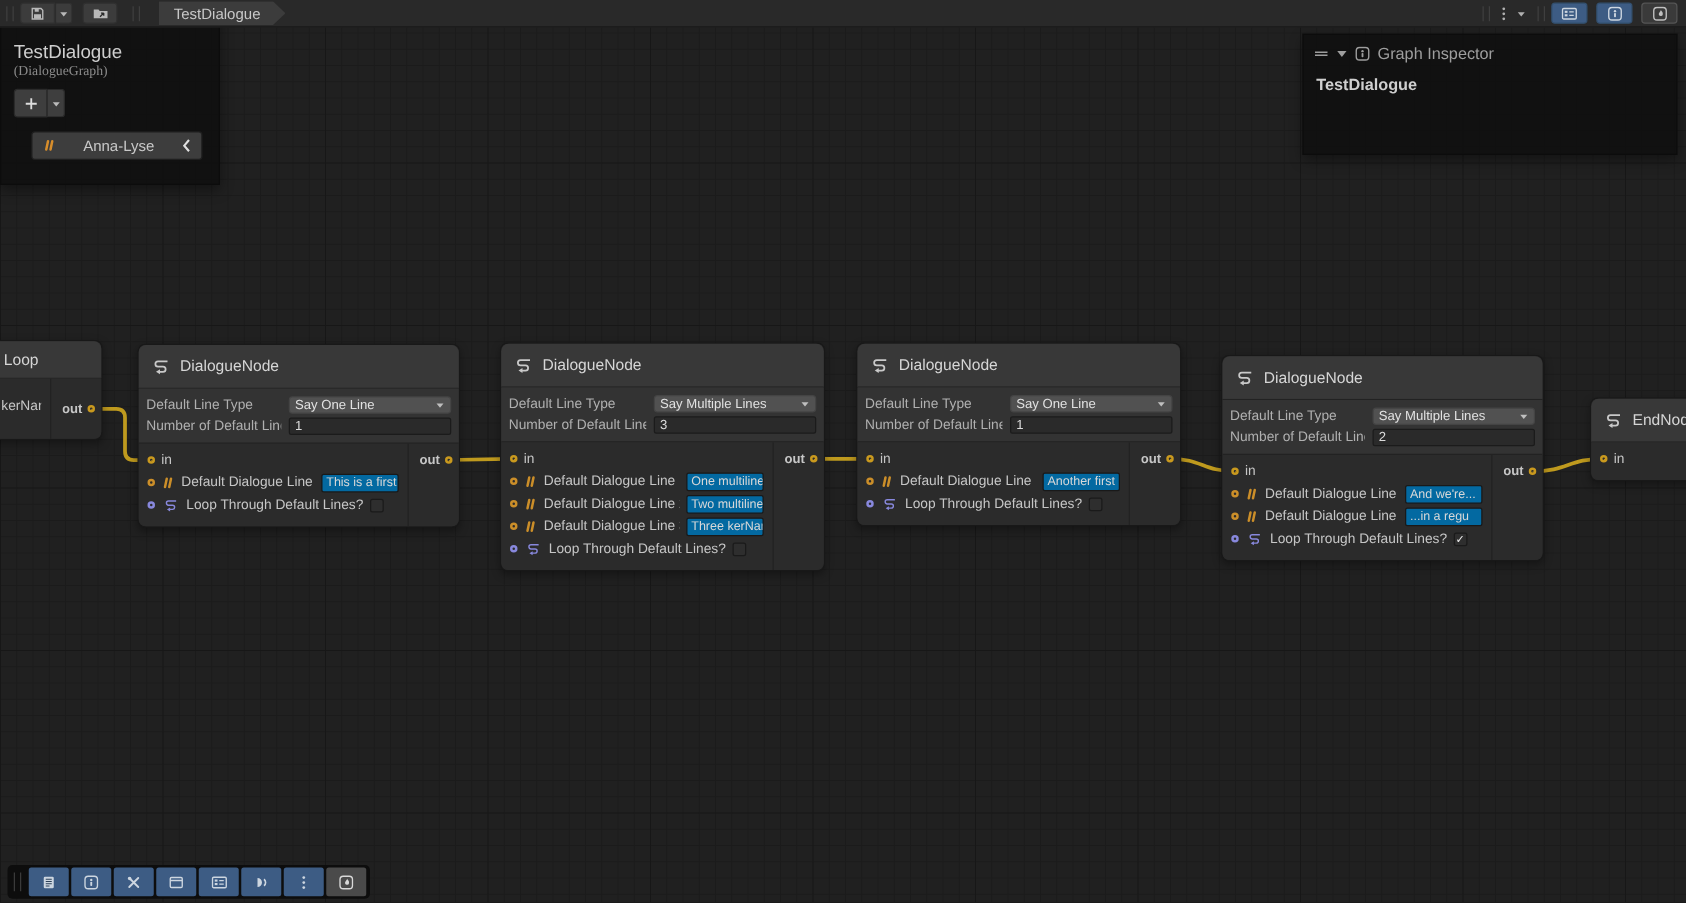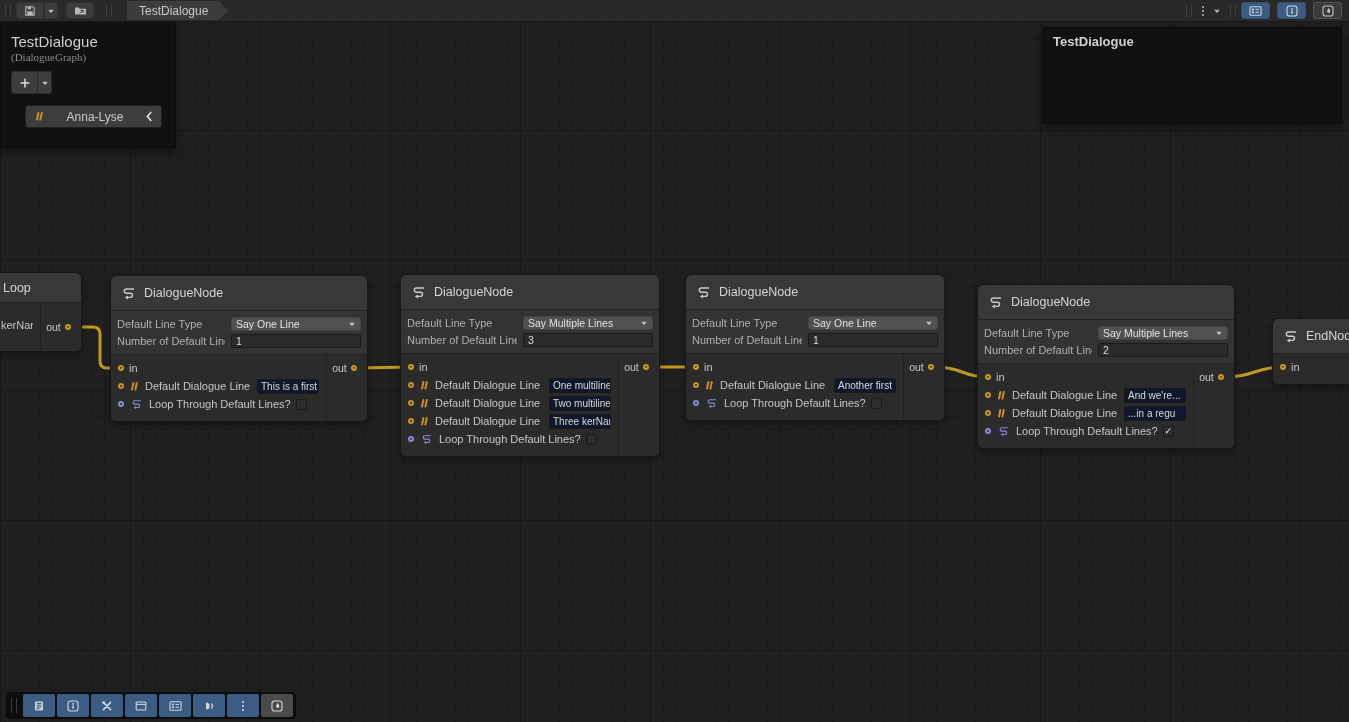--- a/index.html
+++ b/index.html
@@ -65,27 +65,27 @@
   .dropdown{width:130px;height:14px;background:#515151;border:1px solid #444;border-radius:3px;display:flex;align-items:center;
     font-size:10.5px;color:#e2e2e2;padding:0 4px;gap:4px;}
   .dropdown .dv{flex:1;white-space:nowrap;overflow:hidden;}
   .dropdown .ca{color:#bfbfbf;}
   .textinput{width:130px;height:14px;background:#2a2a2a;border:1px solid #1b1b1b;border-radius:2px;
     font-size:10.5px;color:#dcdcdc;padding:0 4px;display:flex;align-items:center;}
   .node-ports{display:flex;background:#2b2b2b;border-radius:0 0 6px 6px;}
   .ports-left{flex:1;padding:4px 0 8px;border-right:1px solid #222;min-width:0;}
   .ports-left.noborder{border-right:none;}
   .port-row{display:flex;align-items:center;height:18px;padding:0 7px;gap:5px;font-size:11px;color:#c6c6c6;white-space:nowrap;}
-  .ports-right{width:40px;padding:4px 5px 0 0;display:flex;flex-direction:column;align-items:center;}
+  .ports-right{width:40px;padding:4px 5px 0 0;display:flex;flex-direction:column;align-items:flex-end;font-weight:bold;}
   .port-row-r{display:flex;align-items:center;gap:4px;height:18px;font-size:10.5px;color:#c6c6c6;}
   .port{width:6px;height:6px;border:2px solid var(--pc);border-radius:50%;position:relative;flex:none;}
   .port.connected::after{content:"";position:absolute;inset:.5px;border-radius:50%;background:var(--pc);}
   .picon{flex:none;display:flex;align-items:center;}
   .plabel{overflow:hidden;text-overflow:clip;}
-  .pfield{margin-left:auto;width:62px;height:15px;background:#0f172a;border:1px solid #191919;border-radius:2px;
+  .pfield{margin-left:auto;width:62px;height:15px;background:#0369a1;border:1px solid #191919;border-radius:2px;
     font-size:10px;color:#d8d8d8;padding:0 3px;line-height:13px;white-space:nowrap;overflow:hidden;flex:none;}
   .checkbox{width:11px;height:11px;background:#2e2e2e;border:1px solid #1a1a1a;border-radius:2px;flex:none;
     display:flex;align-items:center;justify-content:center;font-size:9px;color:#ececec;}
   #wires{position:absolute;left:0;top:0;z-index:1;pointer-events:none;}
 
   
   .bottombar{position:absolute;left:6px;top:692px;height:27px;background:#0d0d0d;border-radius:4px;z-index:9;
     display:flex;align-items:center;padding:0 3px;gap:2px;}
   .bb-handle{width:6px;height:15px;border-left:1px solid #3a3a3a;border-right:1px solid #3a3a3a;margin:0 4px 0 2px;}
   .bot-btn{width:32px;height:23px;border-radius:2px;display:flex;align-items:center;justify-content:center;color:#cdd6e0;}
@@ -552,20 +552,40 @@
       <span class="nm">Anna-Lyse</span>
       <span class="ic" style="color:#e0e0e0">
           <svg width="8" height="11" viewBox="0 0 8 11">
             <path d="M6.2 1 2.4 5.5 6.2 10" fill="none" stroke="currentColor" stroke-width="1.7"></path>
           </svg>
         </span>
     </div>
   </div>
 
   <div class="panel inspector">
+    <div class="panel-head">
+      <span class="ic">
+          <svg width="12" height="8" viewBox="0 0 12 8">
+            <path d="M1 2.8h10M1 5.2h10" stroke="currentColor" stroke-width="1.2"></path>
+          </svg>
+        </span>
+      <span class="ic">
+          <svg width="9" height="8" viewBox="0 0 9 8">
+            <path d="M.8 1.8h7.4L4.5 6.6z" fill="currentColor"></path>
+          </svg>
+        </span>
+      <span class="ic">
+          <svg width="12" height="12" viewBox="0 0 12 12">
+            <rect x="1" y="1" width="10" height="10" rx="2.6" fill="none" stroke="currentColor" stroke-width="1.1"></rect>
+            <circle cx="6" cy="3.9" r=".95" fill="currentColor"></circle>
+            <rect x="5.25" y="5.4" width="1.5" height="3.4" rx=".6" fill="currentColor"></rect>
+          </svg>
+        </span>
+      <span>Graph Inspector</span>
+    </div>
     <div class="insp-sel">TestDialogue</div>
   </div>
 
   <div class="bottombar">
     <div class="bb-handle"></div>
     <div id="botBtns" style="display:flex;gap:2px;">
         <div class="bot-btn on">
           <span class="ic">
             <svg width="12" height="12" viewBox="0 0 12 12">
               <rect x="2" y="1.4" width="8" height="9.2" rx="1" fill="currentColor"></rect>

